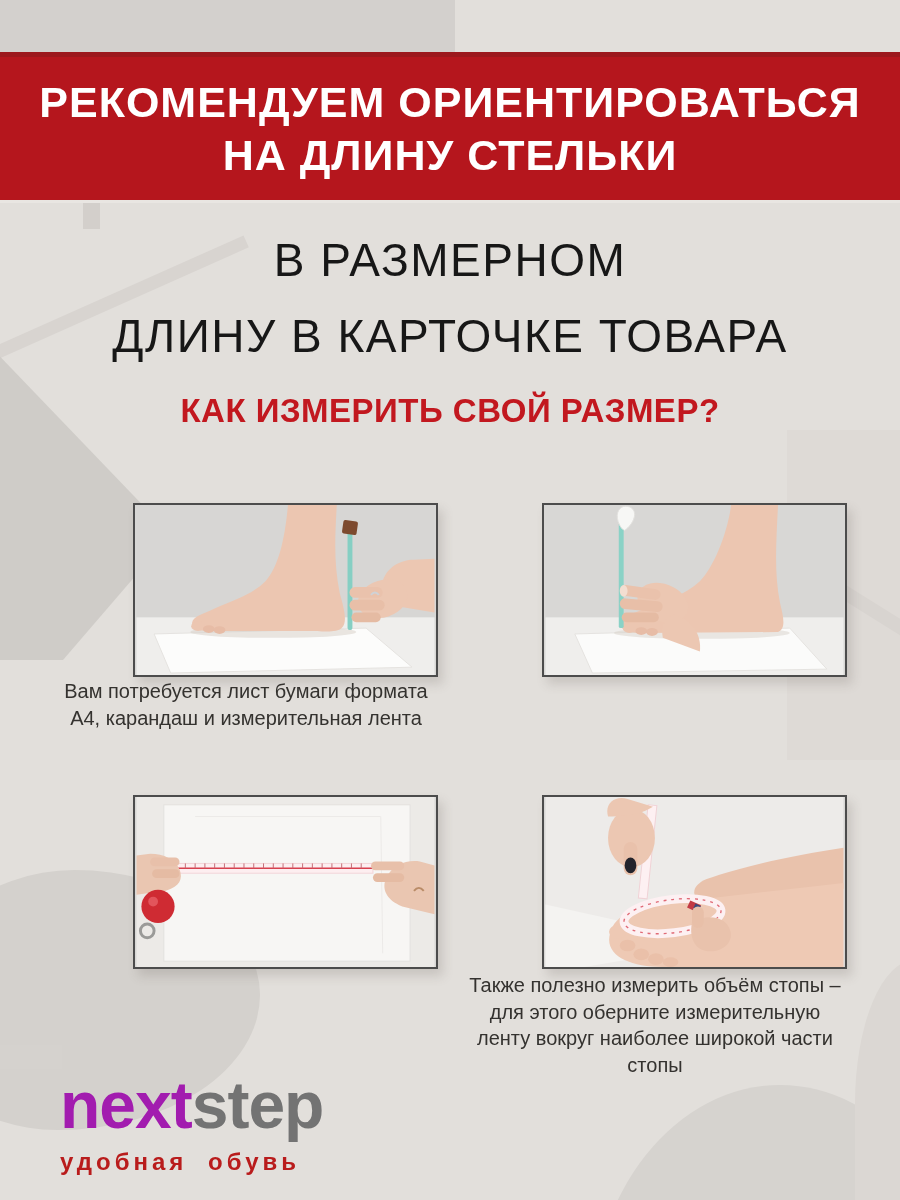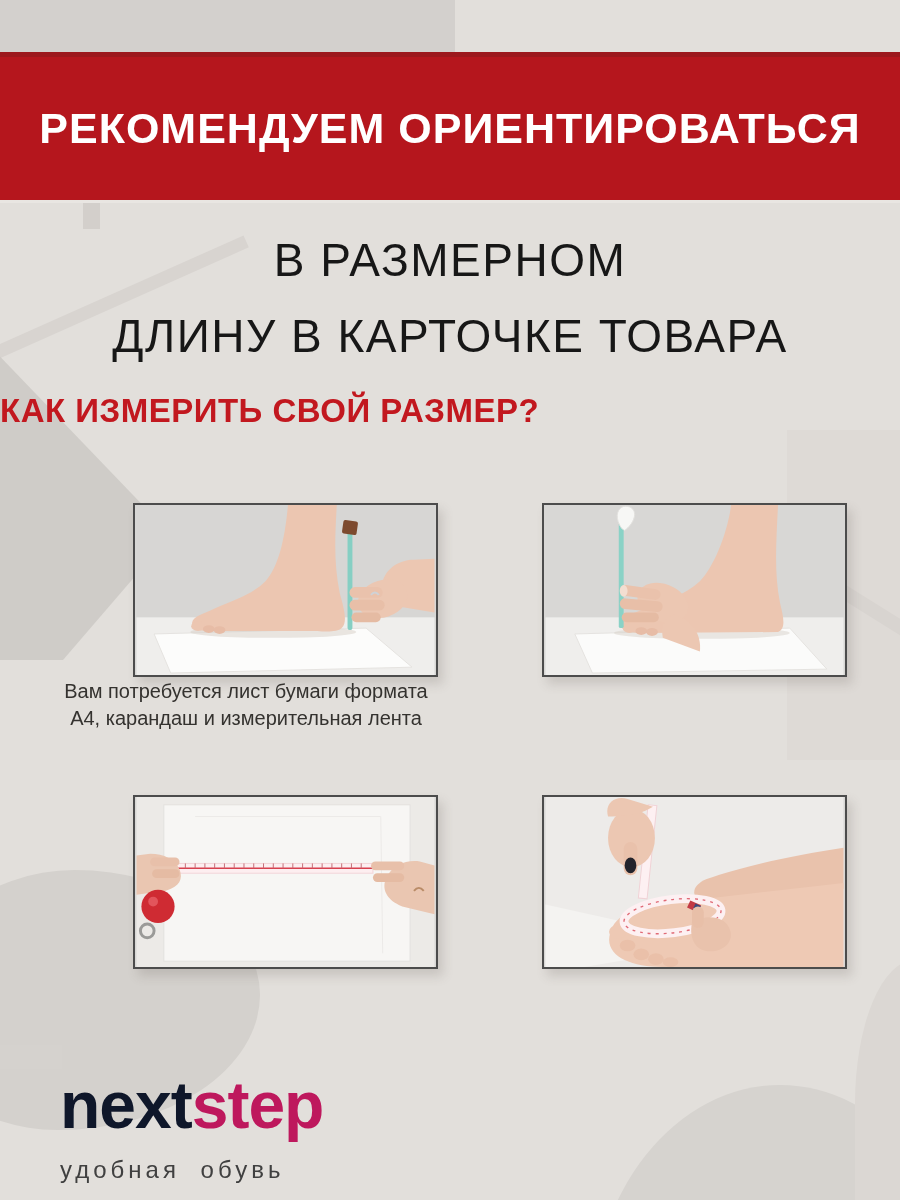--- a/index.html
+++ b/index.html
@@ -59,21 +59,21 @@
     text-align:center;white-space:nowrap;
   }
 
   
   .heading{
     position:absolute;left:0;top:222px;width:900px;text-align:center;
     color:#171717;font-size:46px;font-weight:500;letter-spacing:1.5px;
   }
   .heading .hline{line-height:76px;white-space:nowrap;}
   .subheading{
-    position:absolute;left:0;top:392px;width:900px;
+    position:absolute;left:0;top:392px;width:900px;text-align:center;
     color:#c2181f;font-size:33px;font-weight:600;letter-spacing:.5px;white-space:nowrap;
   }
 
   
   .photo{
     position:absolute;width:305px;height:174px;box-sizing:border-box;
     border:2px solid #4c4c4c;background:#d8d7d5;
     box-shadow:5px 7px 10px rgba(90,80,70,.18);
   }
   .photo svg{display:block;width:100%;height:100%;}
@@ -87,24 +87,24 @@
     color:#34322f;font-size:20px;font-weight:500;line-height:1.33;
   }
   .c1{left:56px;top:678px;}
   .c2{left:465px;top:678px;}
   .c3{left:56px;top:972px;}
   .c4{left:465px;top:972px;}
 
   
   .logo{position:absolute;left:60px;top:1072px;}
   .logo-word{font-size:66px;font-weight:700;letter-spacing:-1px;line-height:1;}
-  .logo-next{color:#0f172a;}
-  .logo-step{color:#be185d;}
+  .logo-next{color:#a21caf;}
+  .logo-step{color:#737373;}
   .logo-tagline{
-    margin-top:18px;color:#404040;font-size:24px;font-weight:400;
+    margin-top:10px;color:#b91c1c;font-size:24px;font-weight:700;
     letter-spacing:4px;word-spacing:10px;
   }
 </style>
 </head>
 <body>
 
 <div class="page">
 
   <div class="decor">
     <div class="rect-tl"></div>
@@ -114,20 +114,21 @@
     <div class="panel-right"></div>
     <div class="band-right"></div>
     <div class="blob-bl"></div>
     <div class="tab-bl"></div>
     <div class="dome-br"></div>
     <div class="dome-r"></div>
   </div>
 
   <header class="banner">
     <div class="bline">РЕКОМЕНДУЕМ ОРИЕНТИРОВАТЬСЯ</div>
+    <div class="bline">НА ДЛИНУ СТЕЛЬКИ</div>
   </header>
 
   <section class="heading">
     <div class="hline">В РАЗМЕРНОМ</div>
     <div class="hline">ДЛИНУ В КАРТОЧКЕ ТОВАРА</div>
   </section>
   <div class="subheading">КАК ИЗМЕРИТЬ СВОЙ РАЗМЕР?</div>
 
   <figure class="photo p1">
     <svg viewBox="0 0 305 174">
@@ -251,20 +252,21 @@
         <path fill="#ecc7b2" d="M64,20 C60,6 72,-2 84,2 L110,10 C100,16 90,20 64,20 Z"></path>
       </g>
       <g>
         <path fill="#e9c2ac" d="M150,128 C166,120 182,122 188,134 C194,146 184,158 168,158 C156,158 146,148 150,128 Z"></path>
         <rect x="150" y="112" width="12" height="22" rx="6" fill="#e8bfa8"></rect>
       </g>
     </svg>
   </figure>
 
   <figcaption class="caption c1">Вам потребуется лист бумаги формата А4, карандаш и измерительная лента</figcaption>
+  <figcaption class="caption c4">Также полезно измерить объём стопы – для этого оберните измерительную ленту вокруг наиболее широкой части стопы</figcaption>
 
   <footer class="logo">
     <div class="logo-word">
       <span class="logo-next">next</span><span class="logo-step">step</span>
     </div>
     <div class="logo-tagline">удобная обувь</div>
   </footer>
 
 </div>
 

